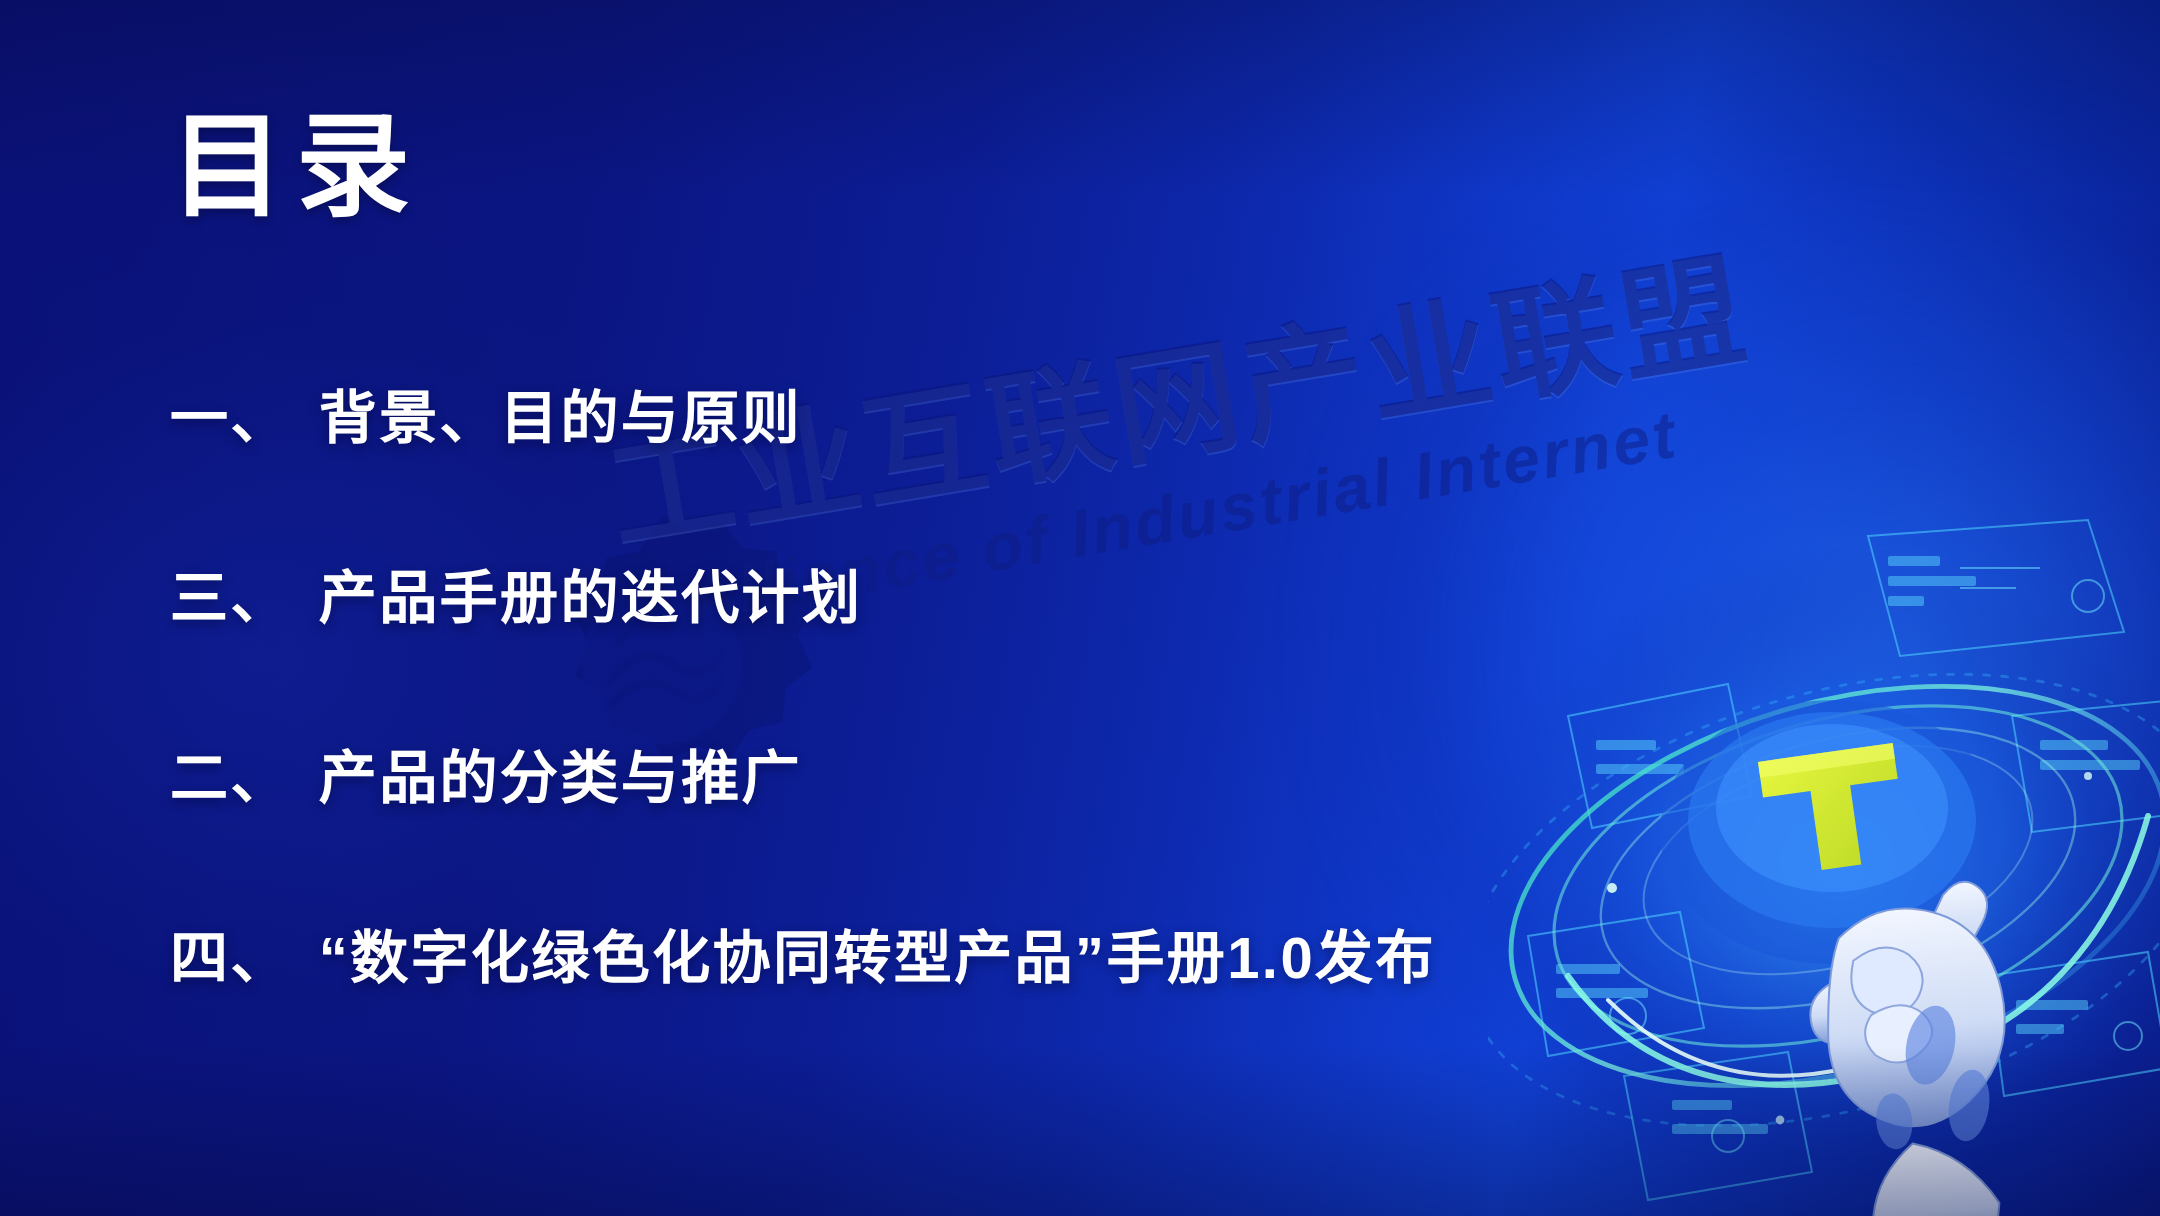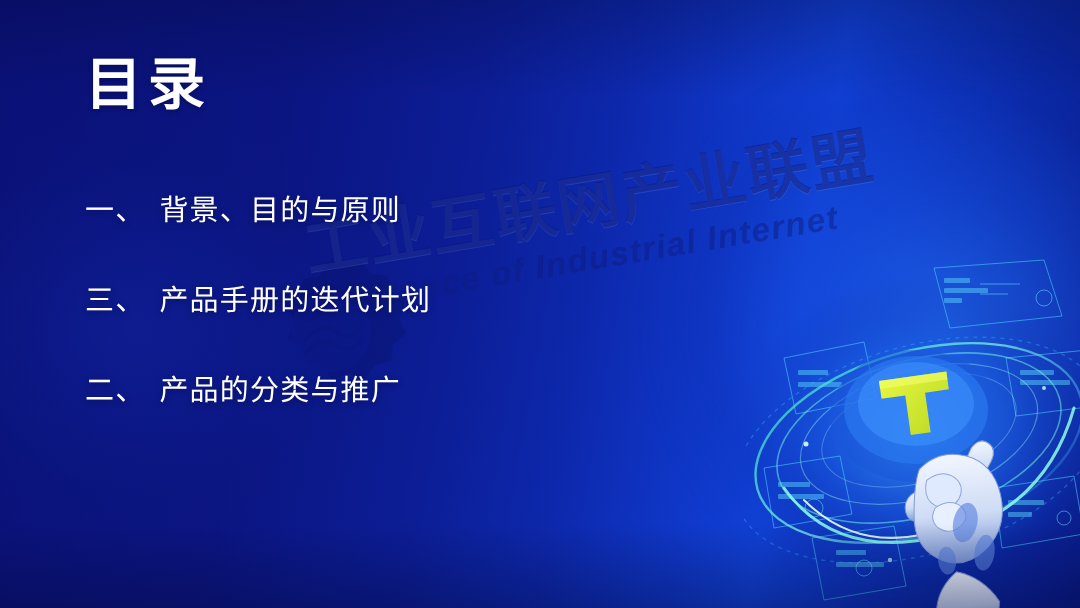--- a/index.html
+++ b/index.html
@@ -118,21 +118,21 @@
     line-height:1;
     text-shadow:0 2px 5px rgba(0,0,10,.30);
   }
   .toc{
     position:absolute;
     left:85px; top:196px;
     width:900px;
   }
   .toc-item{
     font-size:29px;
-    font-weight:400;
+    font-weight:700;
     color:#ffffff;
     letter-spacing:1.2px;
     line-height:1;
     height:90px;
     white-space:nowrap;
     text-shadow:0 2px 6px rgba(0,4,40,.45);
   }
   .toc-item .num{margin-right:14px;}
 </style>
 </head>
@@ -276,15 +276,18 @@
   <div class="toc">
     <div class="toc-item">
       <span class="num">一、</span><span>背景、目的与原则</span>
     </div>
     <div class="toc-item">
       <span class="num">三、</span><span>产品手册的迭代计划</span>
     </div>
     <div class="toc-item">
       <span class="num">二、</span><span>产品的分类与推广</span>
     </div>
+    <div class="toc-item">
+      <span class="num">四、</span><span>“数字化绿色化协同转型产品”手册1.0发布</span>
+    </div>
   </div>
 
 </div>
 
 </body></html>

